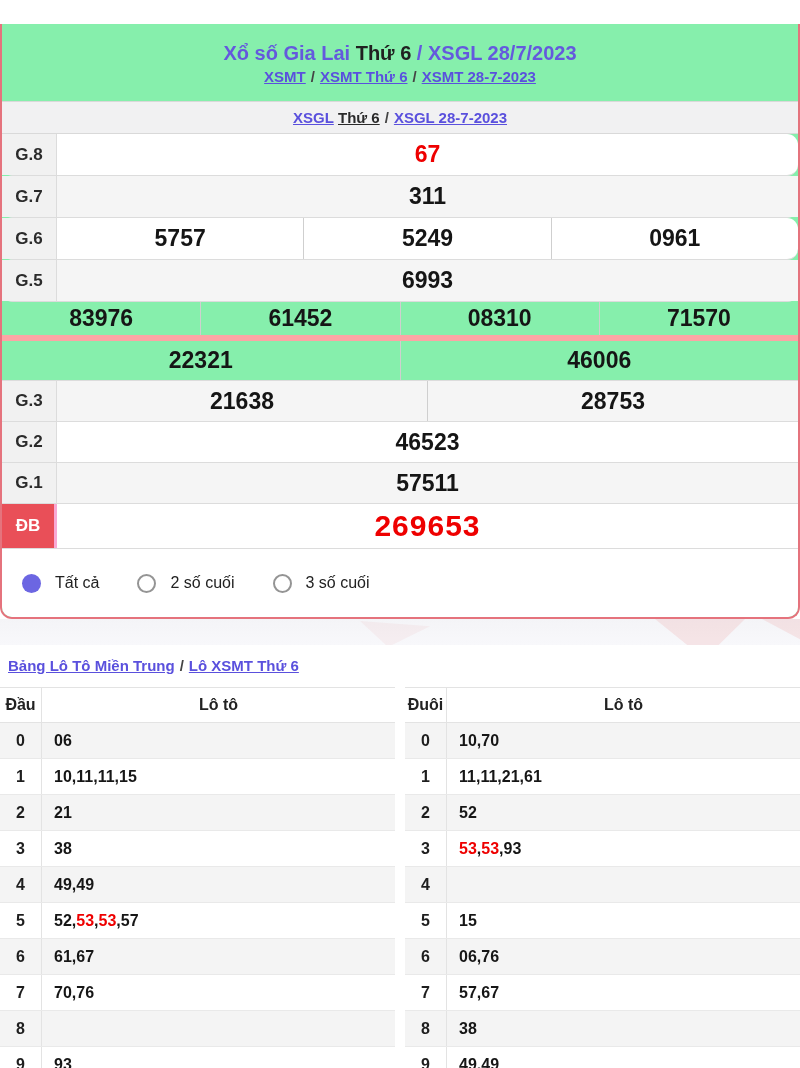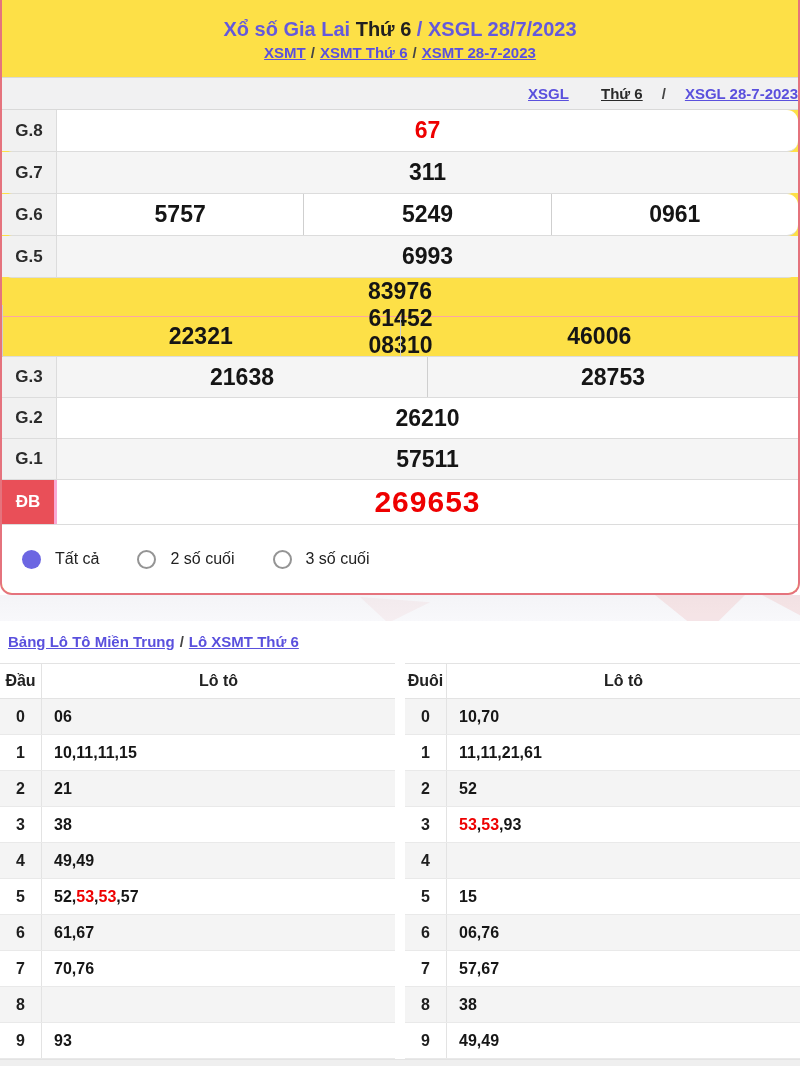--- a/index.html
+++ b/index.html
@@ -1,49 +1,49 @@
 <!DOCTYPE html>
 <html><head>
 <meta charset="utf-8">
 <style>
   * { box-sizing: border-box; margin: 0; padding: 0; }
   html, body { width: 800px; height: 1068px; overflow: hidden; background: #fff; }
   body { font-family: "Liberation Sans", sans-serif; color: #1e1e1e; }
 
   
-  .top-box { border: 2px solid #e5737d; border-top: none; border-radius: 0 0 12px 12px; overflow: hidden; background: #fde047; }
+  .top-box { border: 2px solid #e5737d; border-top: none; border-radius: 0 0 12px 12px; overflow: hidden; background: #86efac; margin-top: 24px; }
 
   .title { text-align: center; padding-top: 18px; font-size: 20px; font-weight: bold; height: 44px; }
   .purple { color: #6459dd; }
   .dark { color: #202020; }
 
   .nav1 { text-align: center; font-size: 15px; padding-bottom: 16px; height: 33px; }
   a.plink { color: #5a50dd; font-weight: bold; text-decoration: underline; cursor: pointer; }
   a.dlink { color: #2a2a2a; font-weight: bold; text-decoration: underline; cursor: pointer; }
   .sep { color: #444; font-weight: bold; padding: 0 5px; }
 
   .subnav { background: #f1f1f2; border-top: 1px solid #d9d9d9; border-bottom: 1px solid #d9d9d9;
-            height: 33px; display: flex; align-items: center; justify-content: flex-end; font-size: 15px; gap: 14px; }
+            height: 33px; display: flex; align-items: center; justify-content: center; font-size: 15px; }
 
   
   .res-row { display: flex; border-bottom: 1px solid #dcdcdc; background: #fff; }
   .res-label { width: 55px; flex: none; background: #f1f1f1; border-right: 1px solid #dcdcdc;
                display: flex; align-items: center; justify-content: center; font-weight: bold; font-size: 17px; color: #2b2b2b; }
   .res-cells { flex: 1; display: flex; }
   .res-cell { flex: 1; display: flex; align-items: center; justify-content: center;
               font-weight: bold; font-size: 23px; color: #151515; }
   .res-cell + .res-cell { border-left: 1px solid #cfcfcf; }
   .striped .res-cells { background: #f5f5f5; }
   .h42 { height: 42px; border-radius: 11px; } .h41 { height: 41px; } .h45 { height: 45px; }
   .red { color: #ee0000; }
 
   .g4-row { display: flex; border-bottom: 1px solid #dcdcdc; }
   .g4-sub { flex: 1; }
   .g4-sub .sub { display: flex; height: 39px; }
-  .g4-sub .sub:first-child { border-bottom: 1px solid #fca5a5; flex-direction: column; }
+  .g4-sub .sub:first-child { border-bottom: 6px solid #fca5a5; }
 
   .db-label { background: #e94f58; color: #fff; border-right: 3px solid #f9a8d4; }
   .db-value { color: #ee0000; font-size: 30px; letter-spacing: 1px; }
 
   
   .filter-bar { height: 68px; display: flex; align-items: center; padding-left: 20px; background: #fff; }
   .radio-opt { display: flex; align-items: center; margin-right: 38px; cursor: pointer; font-size: 16px; color: #222; }
   .radio-icon { width: 19px; height: 19px; border-radius: 50%; margin-right: 14px; flex: none; }
   .radio-icon.on { background: #6c66e2; }
   .radio-icon.off { background: #fff; border: 2px solid #949494; }
@@ -143,21 +143,21 @@
       <div class="res-label">G.3</div>
       <div class="res-cells">
         <div class="res-cell">21638</div>
         <div class="res-cell">28753</div>
       </div>
     </div>
 
     <div class="res-row h41">
       <div class="res-label">G.2</div>
       <div class="res-cells">
-          <div class="res-cell">26210</div>
+          <div class="res-cell">46523</div>
         </div>
     </div>
 
     <div class="res-row h41 striped">
       <div class="res-label">G.1</div>
       <div class="res-cells">
           <div class="res-cell">57511</div>
         </div>
     </div>
 

